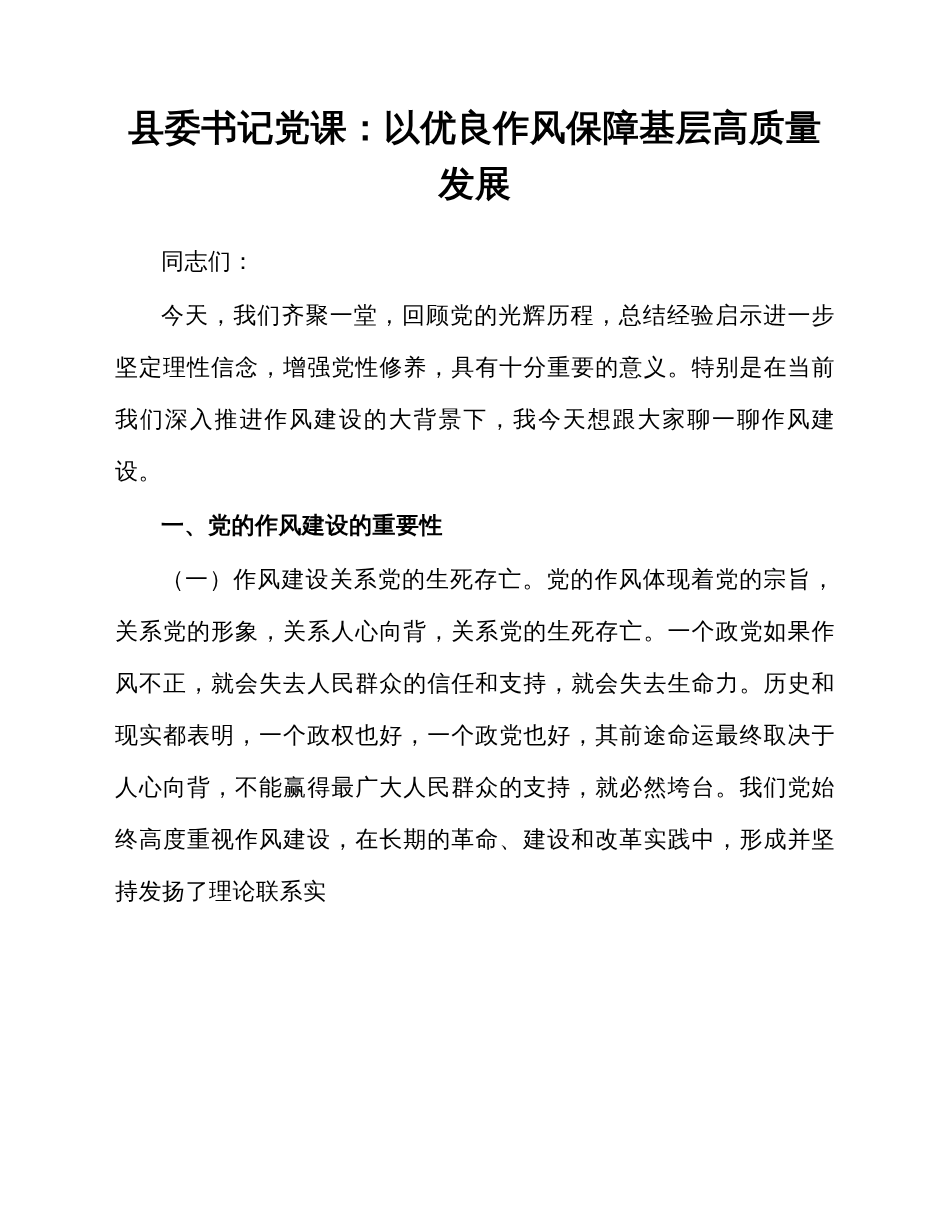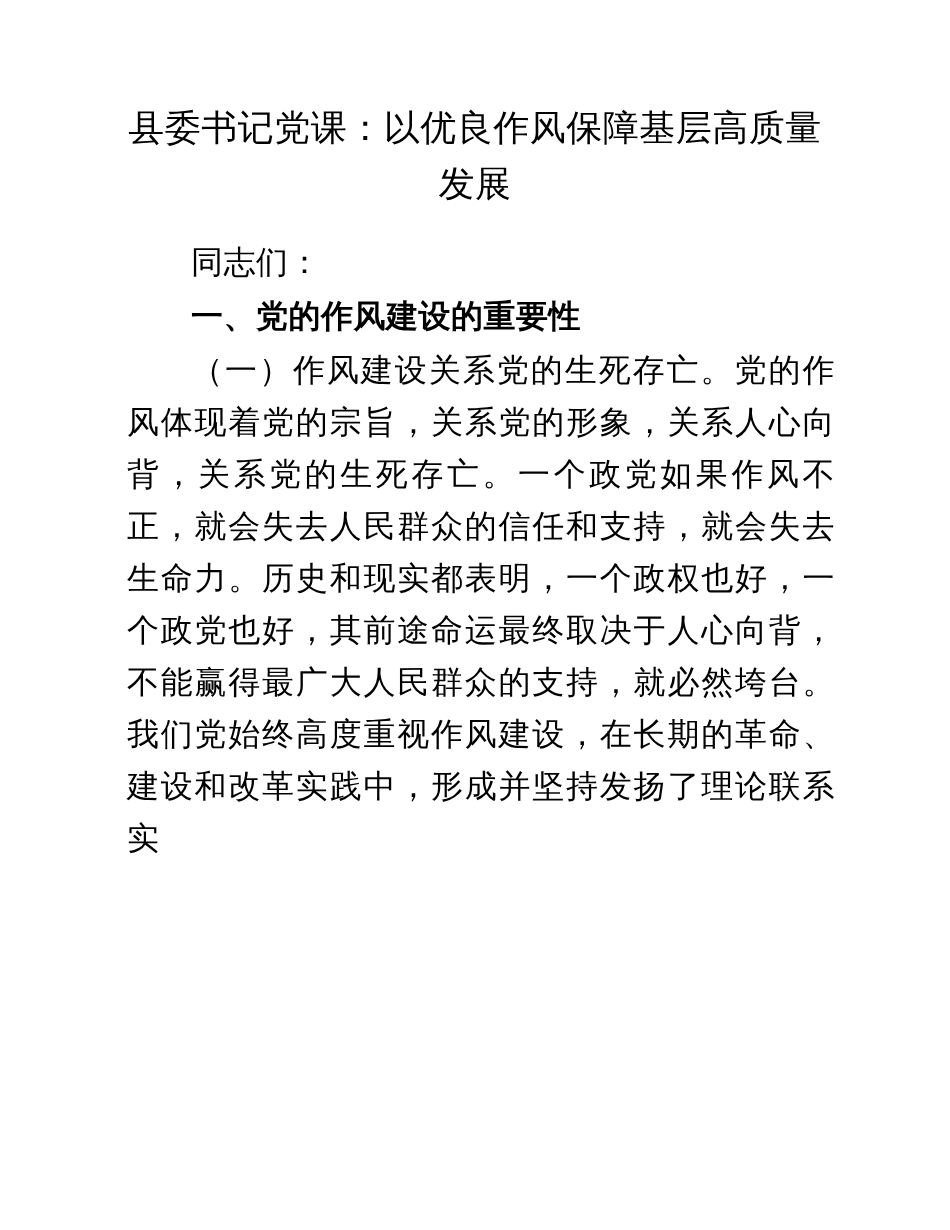--- a/index.html
+++ b/index.html
@@ -14,43 +14,44 @@
     margin: 0 auto;
     background: #ffffff;
     box-sizing: border-box;
     padding: 100px 115px 0 115px;
     font-family: "Liberation Serif", "DejaVu Serif", serif;
     color: #000000;
     overflow: hidden;
   }
   .doc-title {
     font-size: 36px;
-    font-weight: normal;
+    font-weight: bold;
     line-height: 56px;
     text-align: center;
     margin: 0 0 24px 0;
     letter-spacing: 0.5px;
   }
   .doc-body p {
-    font-size: 32px;
+    font-size: 23px;
     line-height: 52px;
     text-align: justify;
     text-justify: inter-ideograph;
     text-indent: 2em;
-    margin: 0 0 2px 12px;
+    margin: 0 0 2px 0;
     letter-spacing: 0.5px;
     word-break: break-all;
   }
   .doc-body p.heading {
     font-weight: bold;
   }
 </style>
 </head>
 <body>
 
 <div class="page">
   <h1 class="doc-title">县委书记党课：以优良作风保障基层高质量发展</h1>
   <div class="doc-body">
       <p class="para salutation">同志们：</p>
+      <p class="para body">今天，我们齐聚一堂，回顾党的光辉历程，总结经验启示进一步坚定理性信念，增强党性修养，具有十分重要的意义。特别是在当前我们深入推进作风建设的大背景下，我今天想跟大家聊一聊作风建设。</p>
       <p class="para heading">一、党的作风建设的重要性</p>
       <p class="para body">（一）作风建设关系党的生死存亡。党的作风体现着党的宗旨，关系党的形象，关系人心向背，关系党的生死存亡。一个政党如果作风不正，就会失去人民群众的信任和支持，就会失去生命力。历史和现实都表明，一个政权也好，一个政党也好，其前途命运最终取决于人心向背，不能赢得最广大人民群众的支持，就必然垮台。我们党始终高度重视作风建设，在长期的革命、建设和改革实践中，形成并坚持发扬了理论联系实</p>
     </div>
 </div>
 
 </body></html>

